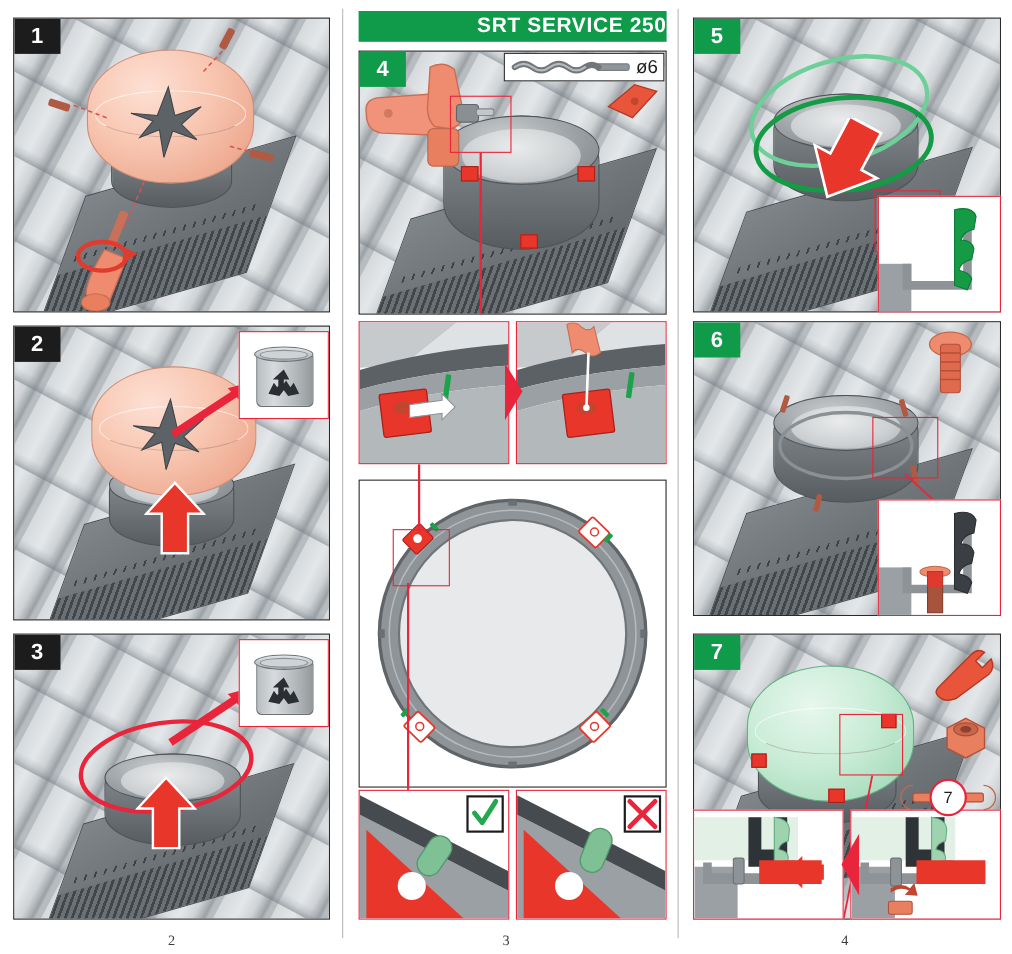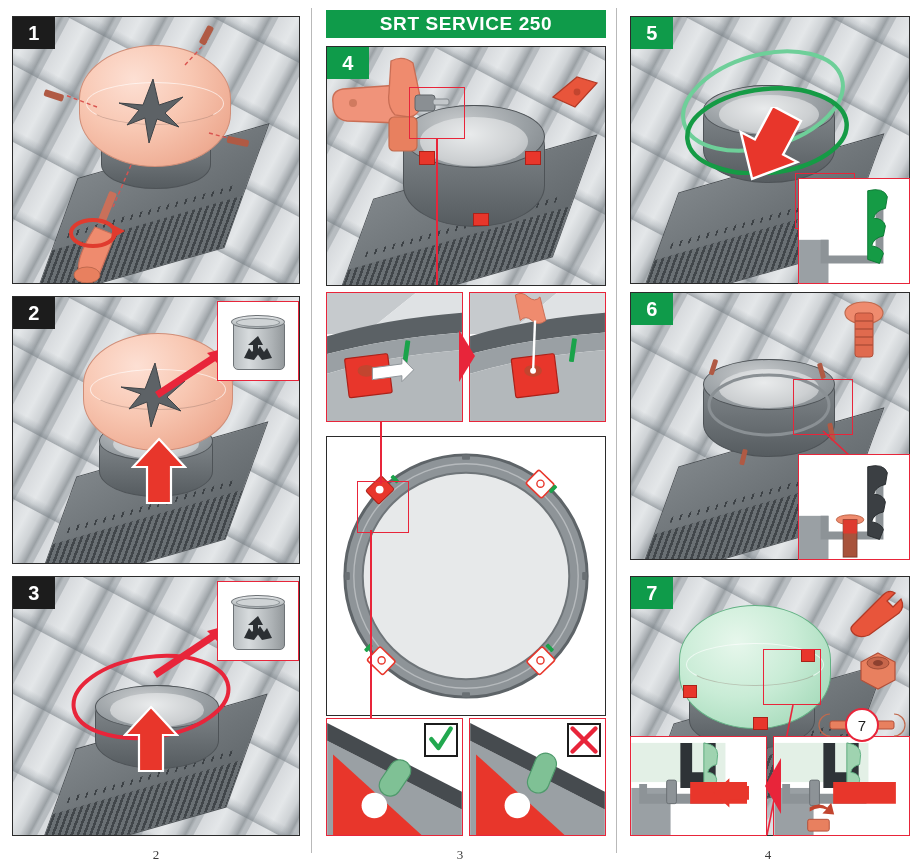--- a/index.html
+++ b/index.html
@@ -60,21 +60,21 @@
     padding: 0 6px; box-sizing: border-box;
   }
   .badge.dark  { background: #1c1c1c; }
   .badge.green { background: #0f9b4a; }
 
   
   #title-banner {
     position: absolute; left: 326px; top: 10px;
     width: 280px; height: 28px;
     background: #0f9b4a;
-    display: flex; align-items: center; justify-content: center;
+    display: flex; align-items: center; justify-content: flex-end;
     color: #ffffff; font-size: 19px; font-weight: bold;
     letter-spacing: .6px;
   }
 
   
   .flashing {
     position: absolute;
     background: linear-gradient(160deg,#7f8589 0%, #6d7377 50%, #5c6266 100%);
     transform: skewY(-16deg) skewX(-22deg);
     border: 1px solid #4a4f53;
@@ -391,20 +391,28 @@
     </svg>
 
     <div class="redbox" style="left:82px; top:40px; width:56px; height:52px;"></div>
     <div class="redline" style="left:109px; top:92px; width:2px; height:148px;"></div>
 
     <div class="badge green">
       <span>4</span>
     </div>
   </div>
 
+  <div id="bit-box">
+    <svg style="width:110px; height:16px;" viewBox="0 0 110 16">
+      <rect x="78" y="5" width="30" height="6" rx="1.5" fill="#8f9599" stroke="#666c70" stroke-width=".8"></rect>
+      <path d="M4 8 q8 -6 16 0 q8 6 16 0 q8 -6 16 0 q8 6 16 0 q6 -4 12 0" fill="none" stroke="#70767a" stroke-width="5.5" stroke-linecap="round"></path>
+      <path d="M4 8 q8 -6 16 0 q8 6 16 0 q8 -6 16 0 q8 6 16 0" fill="none" stroke="#b6bbbe" stroke-width="2" stroke-linecap="round"></path>
+    </svg>
+    <span id="bit-label">ø6</span>
+  </div>
 
   <div class="inset" style="left:326px; top:292px; width:137px; height:130px;">
     <svg style="position:absolute; inset:0; width:100%; height:100%;" viewBox="0 0 137 130">
       <polygon points="0,0 90,0 40,40 0,42" fill="#c6cacd"></polygon>
       <polygon points="90,0 137,0 137,24 40,40" fill="#dfe2e4"></polygon>
       <path d="M0 44 Q60 26 137 20 L137 40 Q60 46 0 62 Z" fill="#5b6165"></path>
       <path d="M0 62 Q60 46 137 40 L137 58 Q60 64 0 82 Z" fill="#9aa0a4"></path>
       <path d="M0 82 Q60 64 137 58 L137 130 L0 130 Z" fill="#b3b8bb"></path>
       <rect x="20" y="64" width="44" height="40" rx="2" fill="#e8362b" stroke="#ab2119" stroke-width="1.2" transform="rotate(-7 42 84)"></rect>
       <ellipse cx="40" cy="79" rx="9" ry="6" fill="#c2452f"></ellipse>

